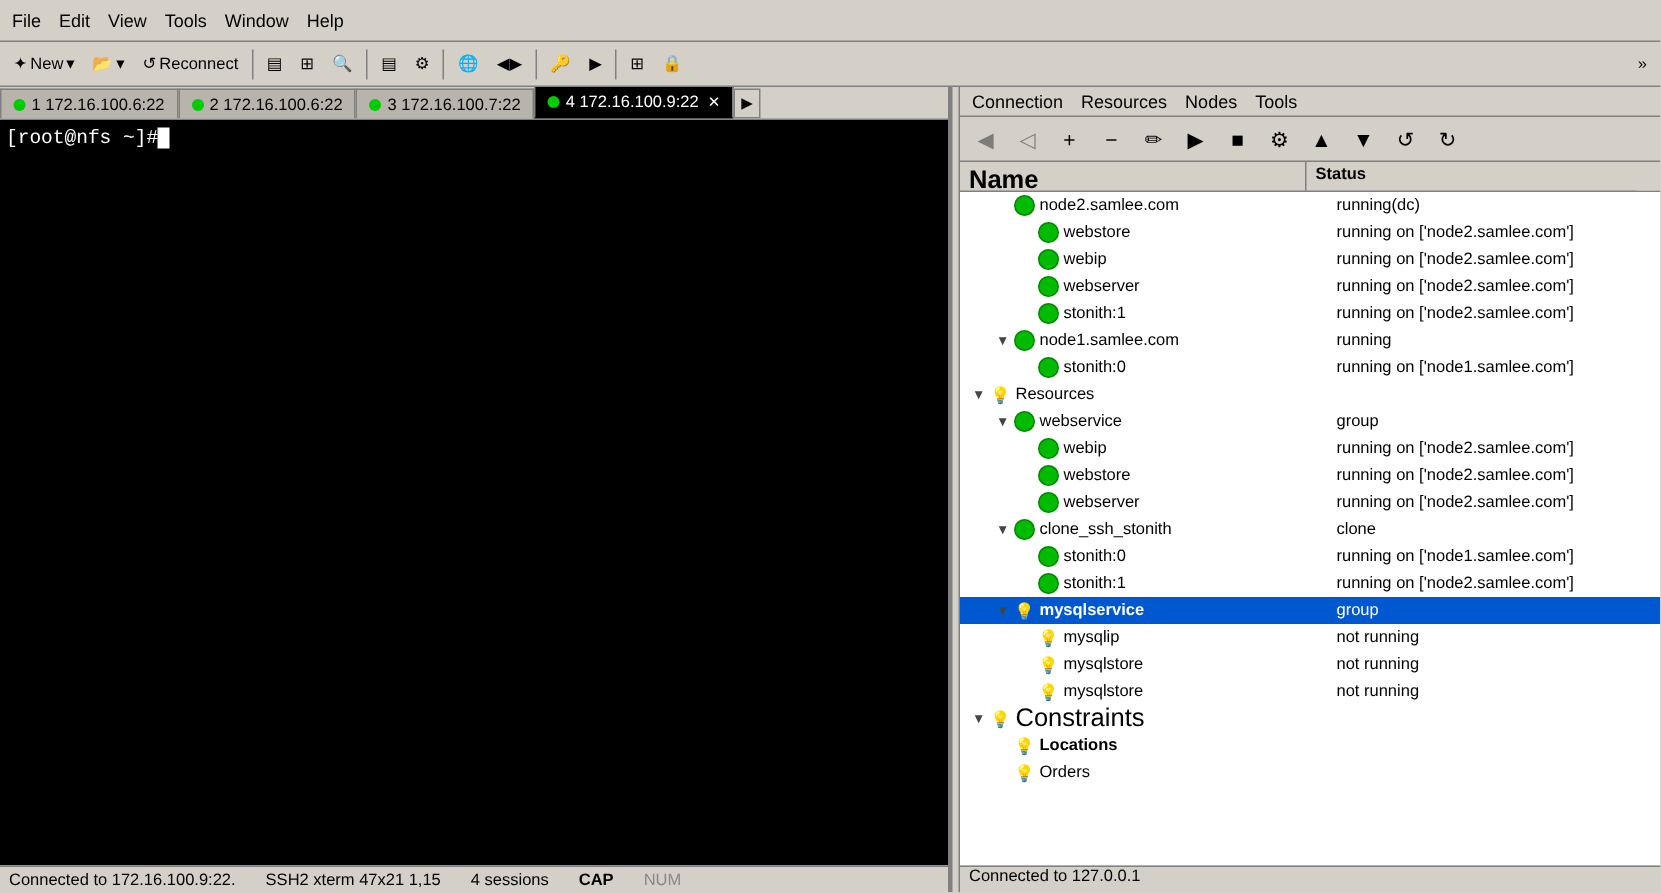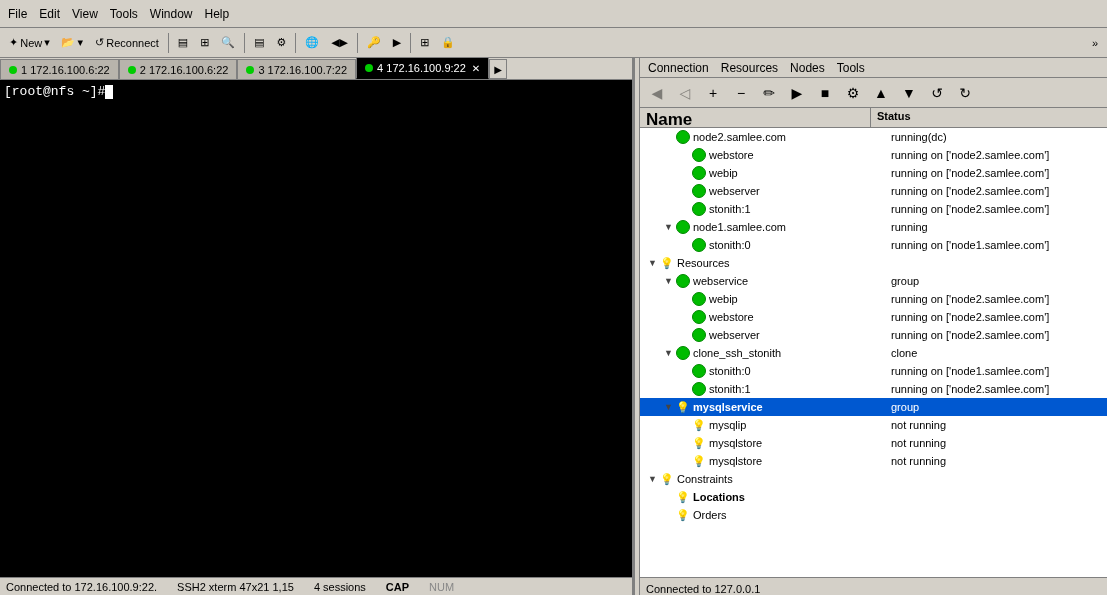--- a/index.html
+++ b/index.html
@@ -66,21 +66,21 @@
     .expand-arrow { width: 12px; font-size: 9px; color: #444; flex-shrink: 0; }
     .node-icon { width: 14px; height: 14px; border-radius: 50%; flex-shrink: 0; margin-right: 3px; }
     .node-icon.green { background: #00bb00; border: 1px solid #008800; }
     .node-icon.light-bulb { background: none; width: 14px; height: 14px; font-size: 12px; display: flex; align-items: center; justify-content: center; }
 
     
     .tree-container::-webkit-scrollbar { width: 16px; }
     .tree-container::-webkit-scrollbar-track { background: #f0f0f0; }
     .tree-container::-webkit-scrollbar-thumb { background: #c0c0c0; border: 1px solid #808080; }
 
-    .cluster-status { height: 18px; background: #d4d0c8; border-top: 1px solid #808080; display: flex; align-items: flex-end; padding: 0 6px; font-size: 11px; }
+    .cluster-status { height: 18px; background: #d4d0c8; border-top: 1px solid #808080; display: flex; align-items: flex-start; padding: 0 6px; font-size: 11px; }
 
     
     .vertical-divider { width: 6px; background: #d4d0c8; border-left: 1px solid #808080; border-right: 1px solid #808080; cursor: col-resize; }
   </style>
 </head>
 <body>
 
 <div style="display:flex; flex-direction:column; height:595px;">
 
   <div class="menubar">
@@ -435,21 +435,21 @@
                 <span style="font-size: 11px;">mysqlstore</span>
               </div>
             </div>
             <div class="tree-status">not running</div>
           </div>
           <div class="tree-row">
             <div class="tree-cell-name">
               <div style="padding-left: 8px; display: flex; align-items: center; width: 100%;">
                 <span class="expand-arrow">▼</span>
                 <span class="node-icon light-bulb" style="font-size: 11px; margin-right: 3px;">💡</span>
-                <span style="font-size: 11px;">Constraints</span>
+                <span style="font-size: 17px;">Constraints</span>
               </div>
             </div>
             <div class="tree-status"></div>
           </div>
           <div class="tree-row">
             <div class="tree-cell-name">
               <div style="padding-left: 24px; display: flex; align-items: center; width: 100%;">
                 <span class="expand-arrow"></span>
                 <span class="node-icon light-bulb" style="font-size: 11px; margin-right: 3px;">💡</span>
                 <span style="font-size: 11px; font-weight: bold;">Locations</span>

